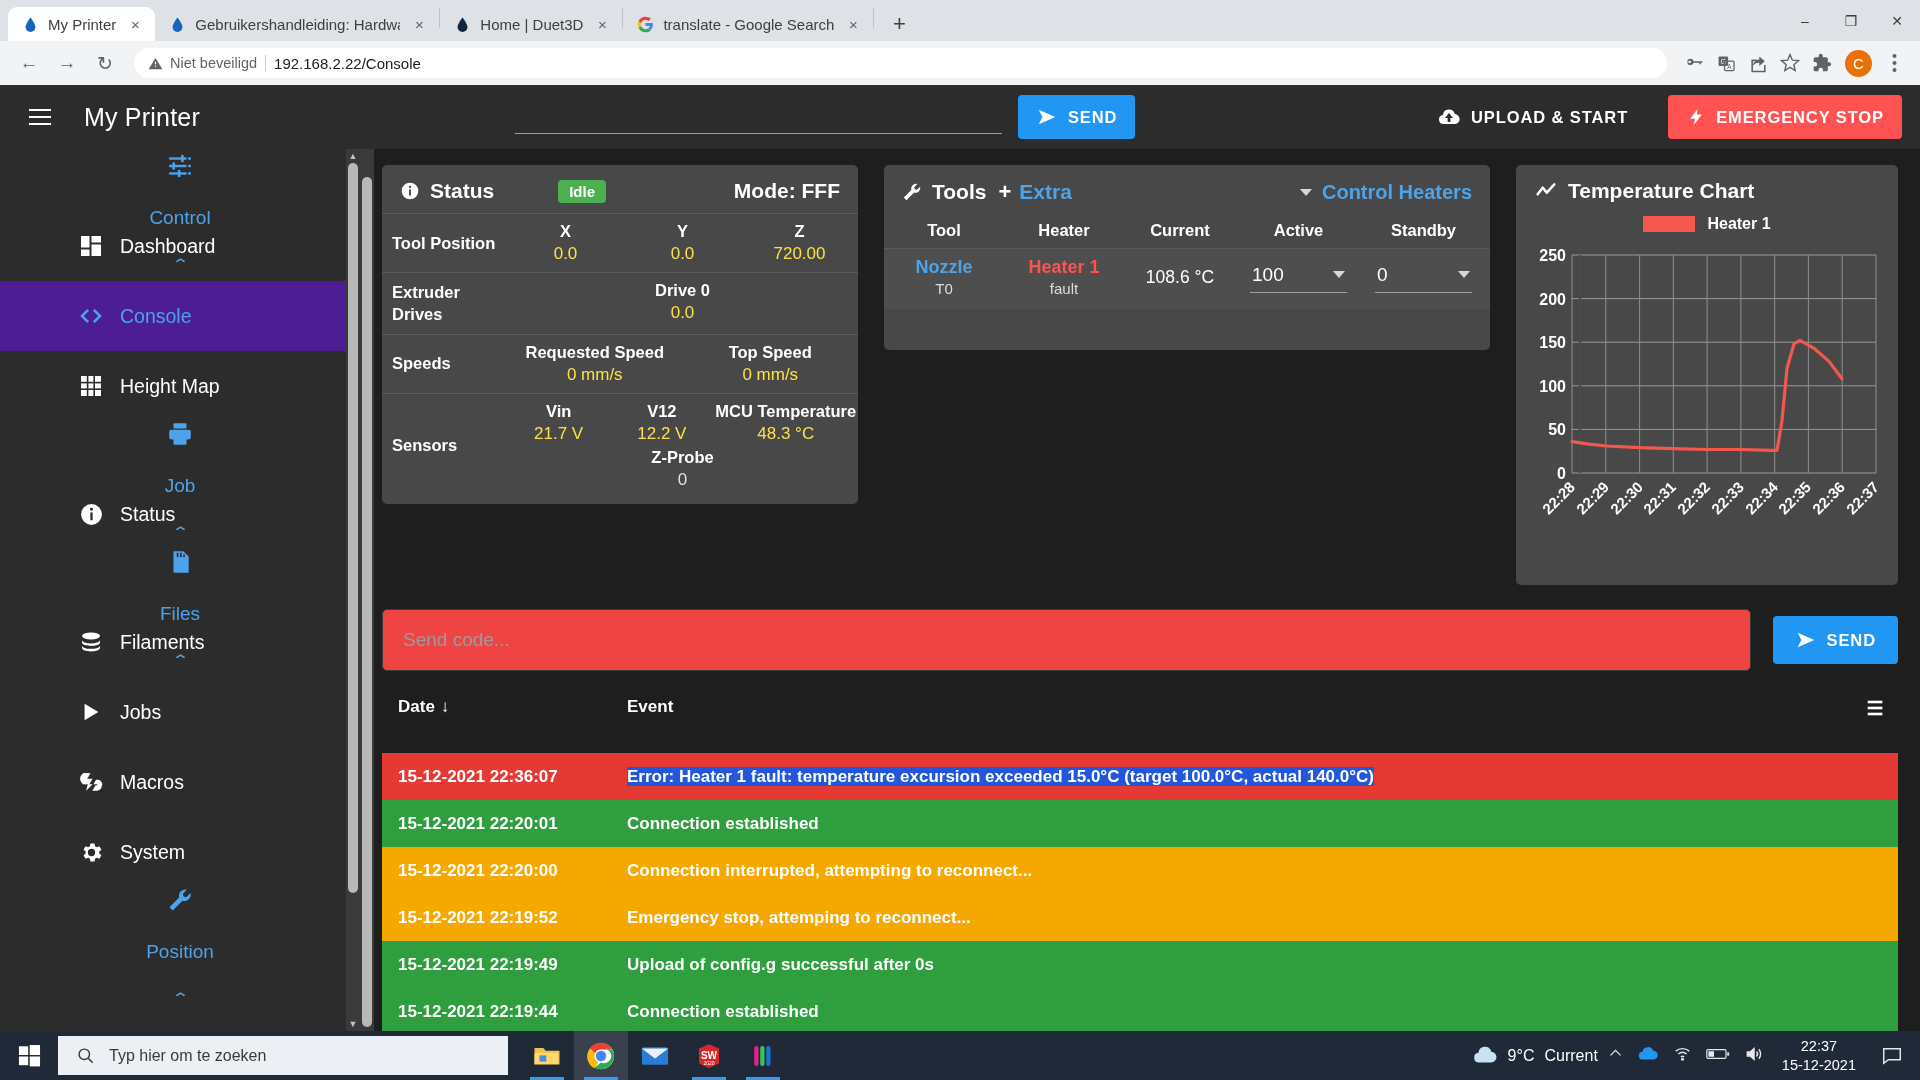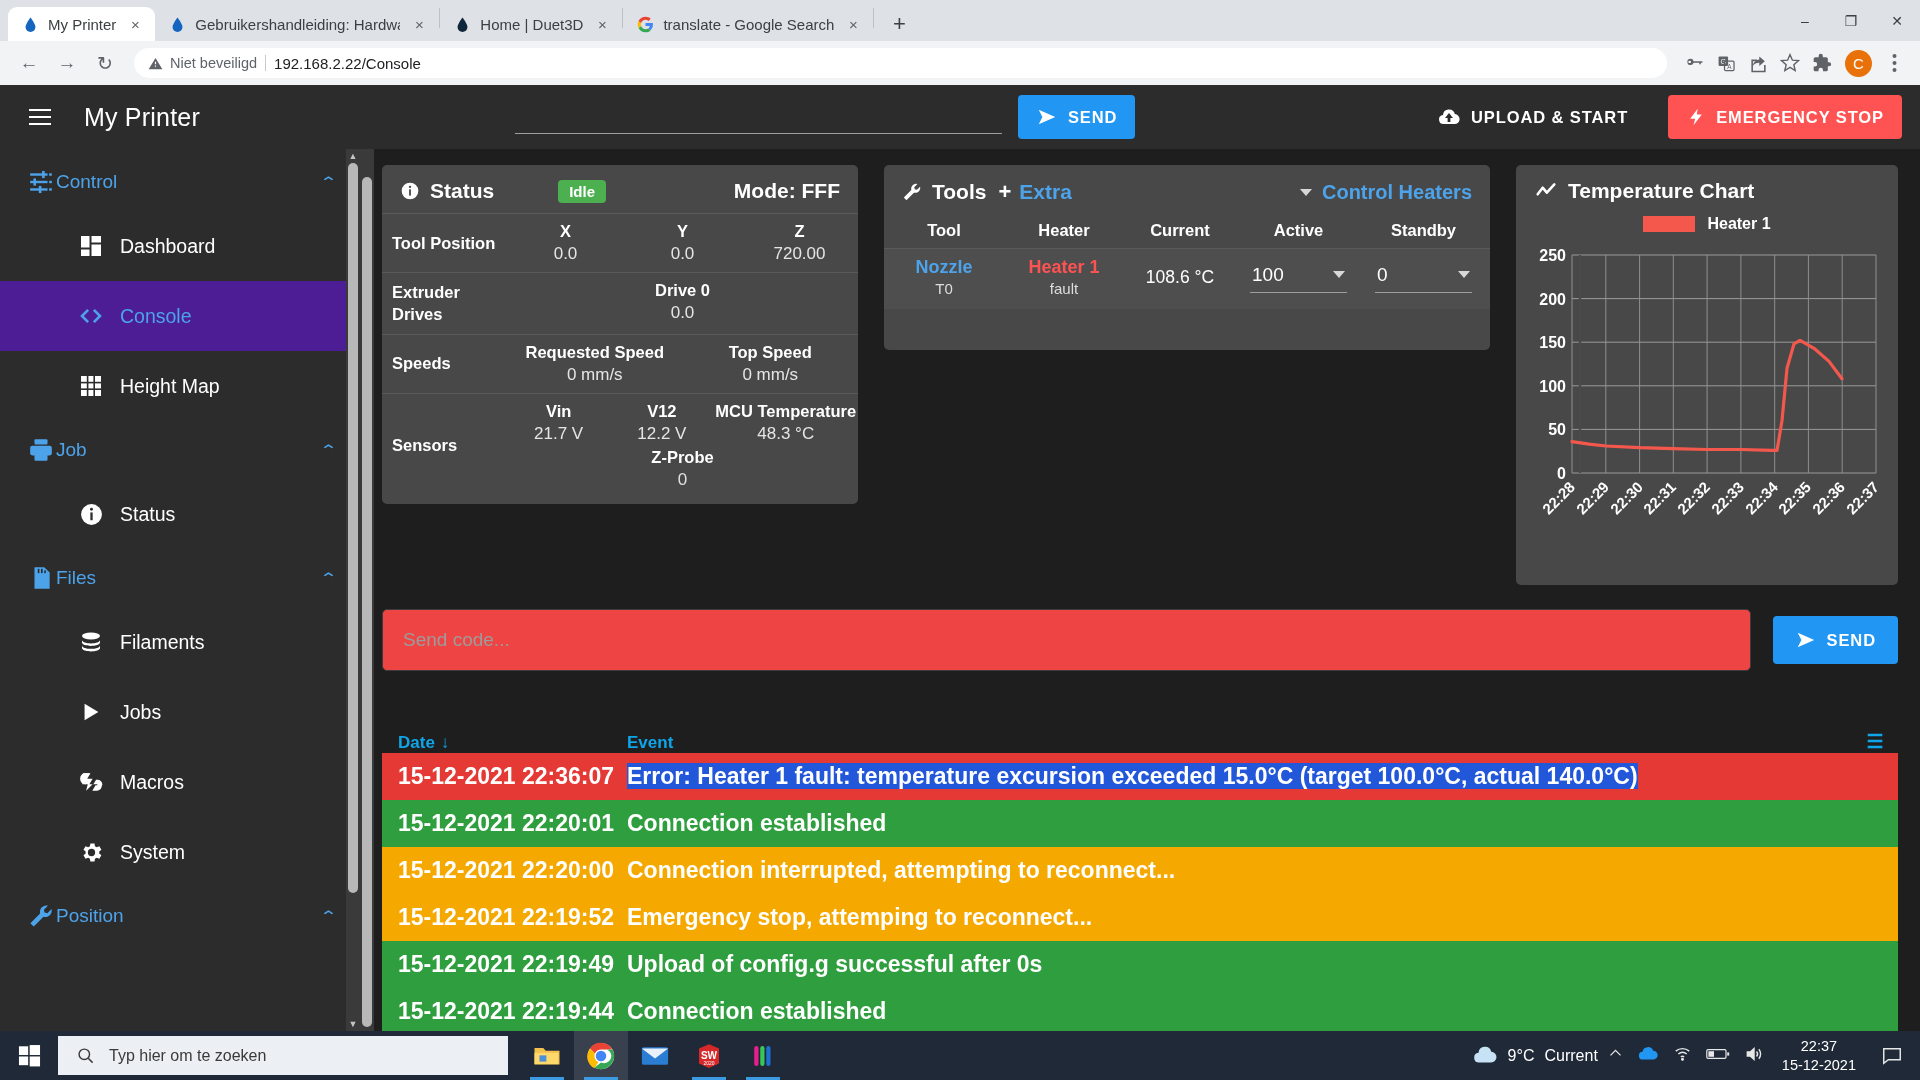--- a/index.html
+++ b/index.html
@@ -100,21 +100,21 @@
 
   .body-wrap { flex: 1; display: flex; min-height: 0; position: relative; }
 
   
   .sidebar {
     width: 360px; flex: 0 0 360px; background: #2c2c2c; overflow: hidden;
     position: relative; padding-top: 4px;
   }
   .nav-group {
     height: 58px; display: flex; align-items: center; padding: 0 26px;
-    color: #4da3ea; font-size: 19px; cursor: pointer;
+    color: #4da3ea; font-size: 19px; gap: 28px; cursor: pointer; flex-direction: column;
   }
   .nav-group .gicon { width: 30px; display: flex; align-items: center; justify-content: center; }
   .nav-group .glabel { flex: 1; }
   .nav-group .chev { font-size: 13px; transform: scaleX(1.7) scaleY(1.1); color: #4da3ea; }
   .nav-item {
     height: 70px; display: flex; align-items: center; padding: 0 26px 0 78px;
     color: #ffffff; font-size: 19.5px; gap: 16px; cursor: pointer;
   }
   .nav-item .nicon { width: 26px; display: flex; align-items: center; justify-content: center; }
   .nav-item.active { background: #4c1d95; color: #4da3ea; }
@@ -143,21 +143,21 @@
     background: #4caf50; color: #fff; font-size: 15px; font-weight: 600;
     padding: 3px 11px; border-radius: 4px; margin-left: 64px;
   }
   .mode { margin-left: auto; font-size: 21px; font-weight: 600; }
   .strow { display: flex; border-top: 1px solid #5a5a5a; padding: 8px 0; }
   .strow:first-of-type { border-top: none; }
   .st-label { width: 125px; flex: 0 0 125px; font-size: 16.5px; font-weight: 700; padding-left: 10px; display:flex; align-items:center; }
   .st-cells { flex: 1; display: flex; }
   .st-cell { flex: 1; text-align: center; }
   .st-cell .h { font-size: 16.5px; font-weight: 700; }
-  .st-cell .v { font-size: 17px; color: #e5e5e5; margin-top: 3px; }
+  .st-cell .v { font-size: 17px; color: #fde047; margin-top: 3px; }
   .st-stack { flex: 1; }
   .st-stack .sub { text-align: center; margin-top: 4px; }
 
   
   .card-tools { width: 606px; flex: 0 0 606px; height: 185px; }
   .link { color: #4da3ea; }
   .plus { margin: 0 8px 0 12px; font-size: 22px; color: #fff; }
   .ctrl-heaters { margin-left: auto; display: flex; align-items: center; gap: 10px; font-size: 20px; font-weight: 600; }
   .caret-dn { border-left: 6px solid transparent; border-right: 6px solid transparent; border-top: 7px solid #d8d8d8; }
   .tools-head { display: flex; padding: 6px 0 8px 0; font-size: 16.5px; font-weight: 700; }
@@ -193,27 +193,27 @@
   .sendcode input {
     width: 100%; background: transparent; border: none; outline: none;
     color: #fff; font-size: 19px; font-family: "Liberation Sans", sans-serif;
   }
   .sendcode input::placeholder { color: #9c9c9c; }
   .btn-send2 { background: #2196f3; height: 48px; padding: 0 22px; }
 
   
   .logtable { margin-top: 26px; }
   .log-head {
-    display: flex; align-items: flex-end; height: 56px; color: #0ea5e9;
+    display: flex; align-items: flex-start; height: 56px; color: #ffffff;
     font-size: 17px; font-weight: 700; background: #1e1e1e;
   }
   .log-date { width: 245px; flex: 0 0 245px; padding-left: 16px; display:flex; align-items:center; gap:6px; }
   .log-event { flex: 1; }
   .log-menu { width: 46px; flex: 0 0 46px; display:flex; align-items:center; justify-content:center; font-size: 19px; }
-  .log-row { display: flex; align-items: center; height: 47px; font-size: 23px; color: #fff; }
+  .log-row { display: flex; align-items: center; height: 47px; font-size: 17px; color: #fff; }
   .log-row .d { width: 245px; flex: 0 0 245px; padding-left: 16px; font-weight: 600; }
   .log-row .e { flex: 1; font-weight: 700; }
   .log-row.error { background: #e53935; }
   .log-row.success { background: #2e9e3e; }
   .log-row.warning { background: #f5a800; }
   .sel-text { background: #2157d8; }
   .sel-text .b { font-weight: 700; }
 
   
   .main-scroll {

